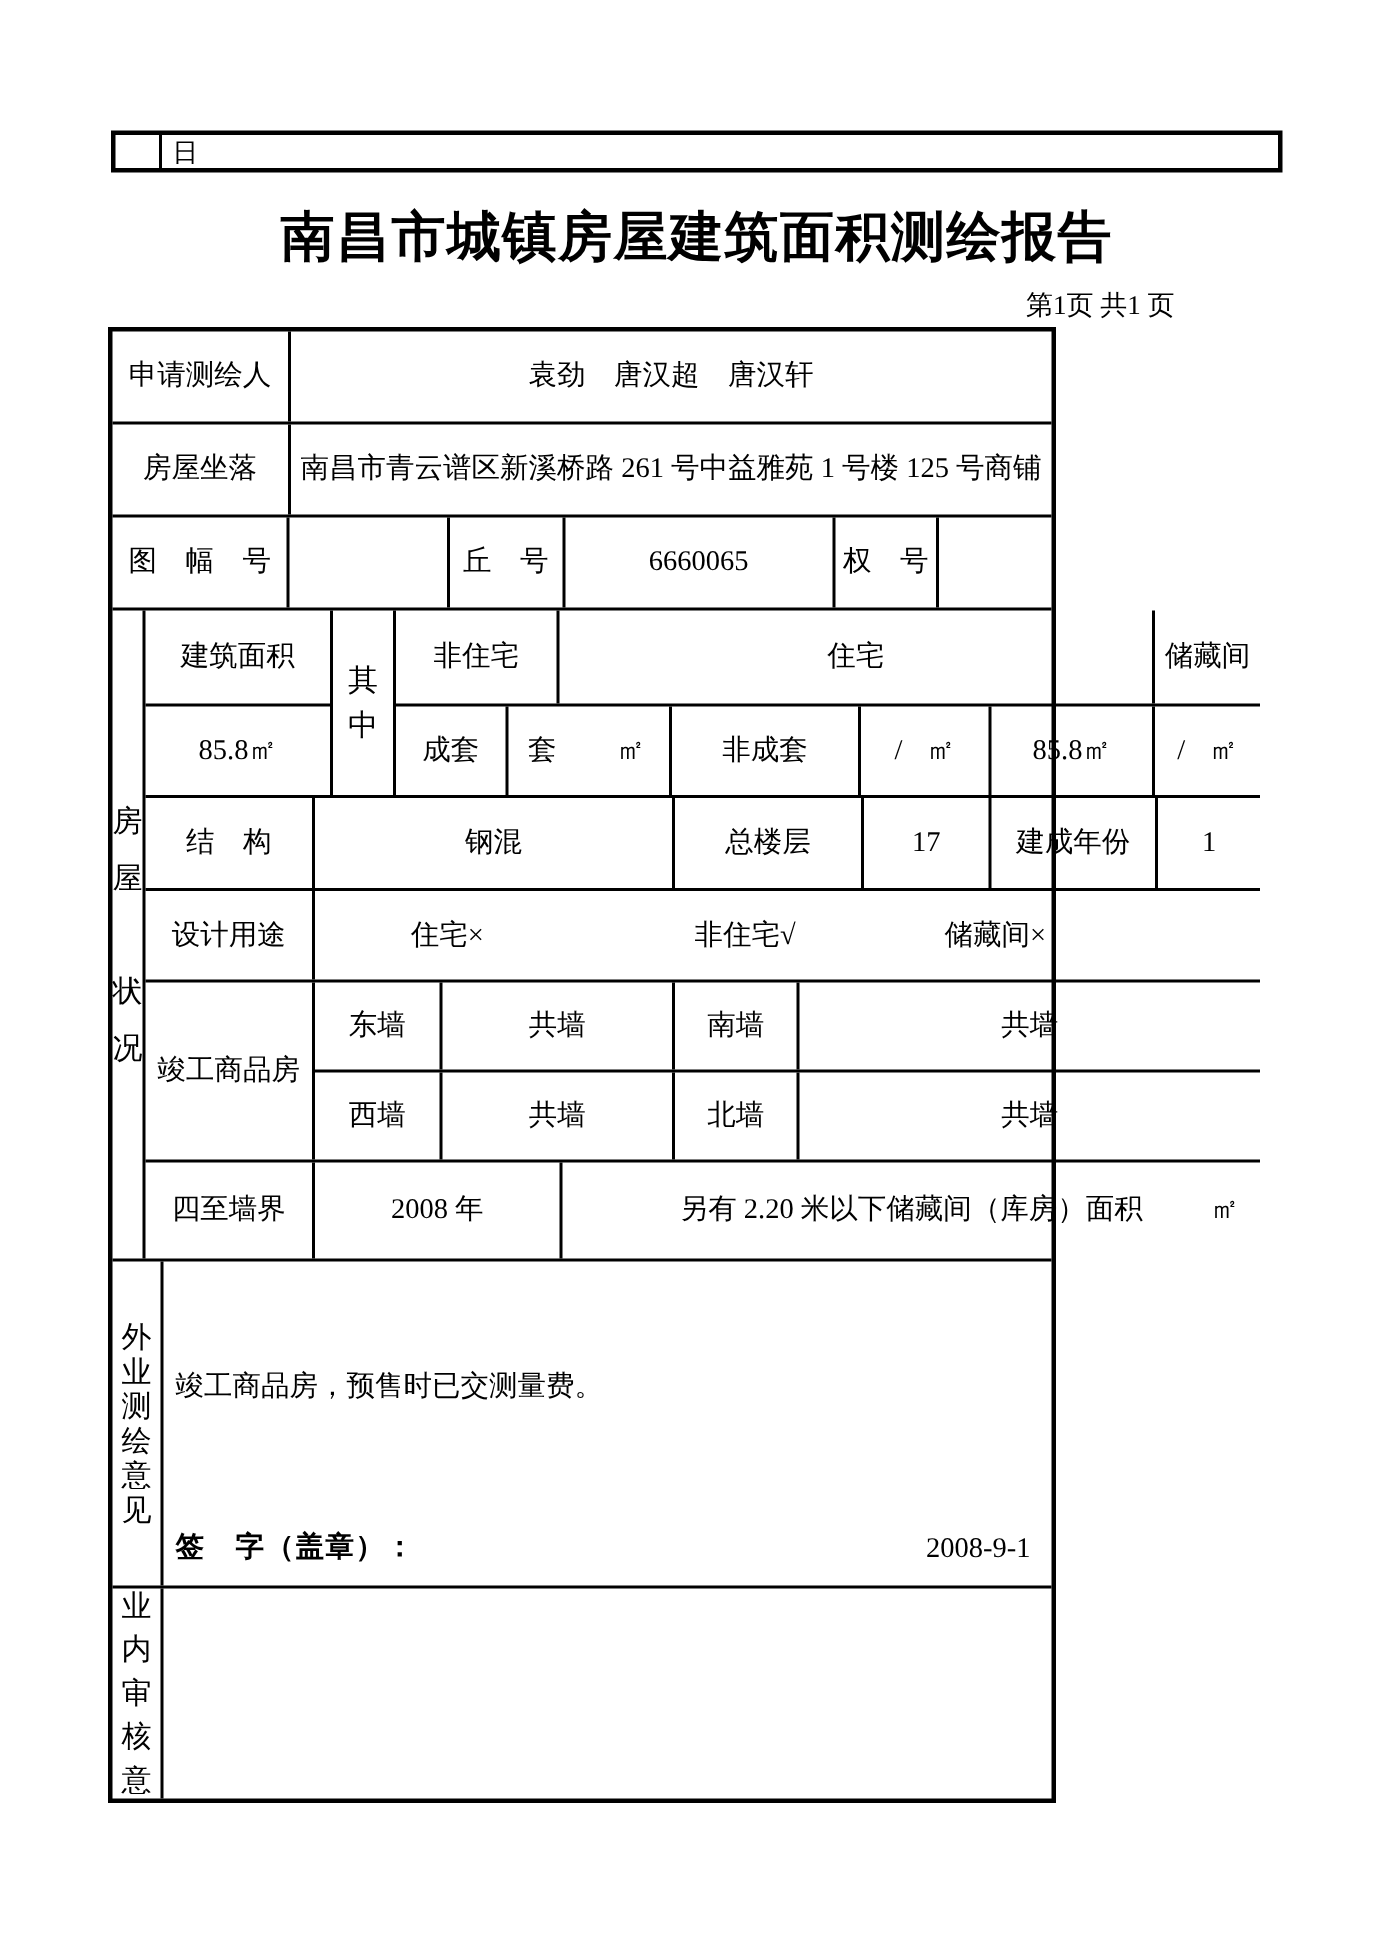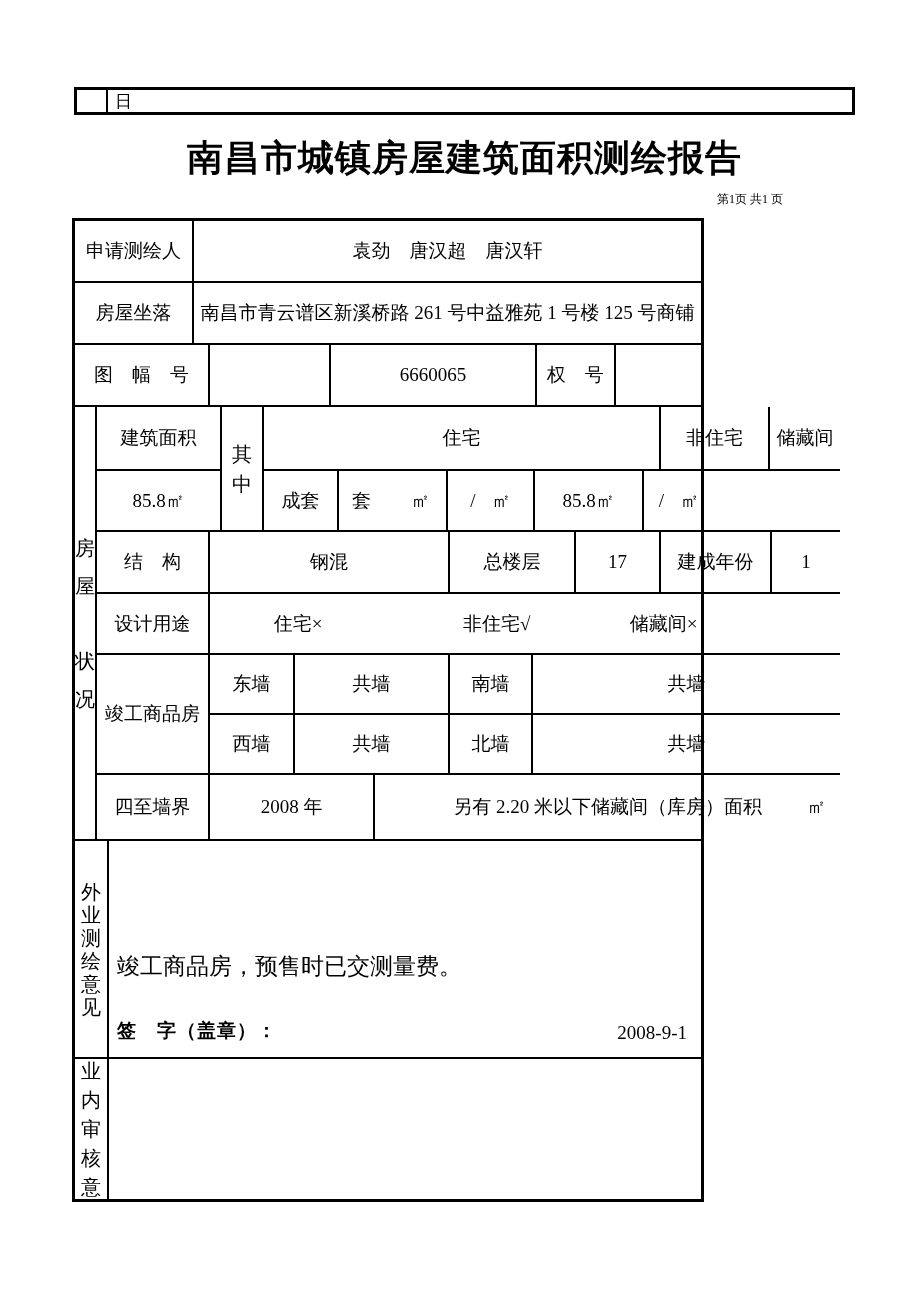--- a/index.html
+++ b/index.html
@@ -12,21 +12,21 @@
   
   .topbox{ position:absolute; left:74px; top:87px; width:781px; height:28px;
     border:3px solid #000; display:flex; }
   .topbox .tb-c1{ width:31px; border-right:2px solid #000; }
   .topbox .tb-c2{ flex:1; display:flex; align-items:center; padding-left:7px;
     font-size:17px; line-height:1; }
   
   .doc-title{ position:absolute; left:74px; top:134px; width:781px;
     text-align:center; font-size:36px; font-weight:700; letter-spacing:1px; }
   .page-info{ position:absolute; left:74px; top:191px; width:781px;
-    text-align:right; padding-right:72px; font-size:12px; }
+    text-align:right; padding-right:72px; font-size:18px; }
   
   .maintable{ position:absolute; left:72px; top:218px; width:632px;
     border:3px solid #000; background:#fff; display:flex; flex-direction:column; }
   .row{ display:flex; border-bottom:2px solid #000; }
   .row.last{ border-bottom:none; }
   .cell{ display:flex; align-items:center; justify-content:center;
     border-right:2px solid #000; font-size:19px; line-height:1.25; text-align:center; }
   .cell.last{ border-right:none; }
   .col{ display:flex; flex-direction:column; }
   .irow{ display:flex; border-bottom:2px solid #000; }
@@ -49,21 +49,21 @@
   .use-cell{ position:relative; }
   .use-cell .use-item{ position:absolute; top:50%; transform:translate(-50%,-50%); white-space:nowrap; }
   .use-item.u1{ left:14%; }
   .use-item.u2{ left:45.5%; }
   .use-item.u3{ left:72%; }
   .note-cell{ position:relative; }
   .note-cell .note-unit{ position:absolute; right:14px; top:50%; transform:translateY(-50%); }
   
   .survey-content{ flex:1; display:flex; flex-direction:column; align-items:flex-start;
     padding:0 14px 12px 8px; border-right:none; }
-  .survey-text{ margin-top:112px; font-size:23px; }
+  .survey-text{ margin-top:72px; font-size:19px; }
   .sign-row{ margin-top:auto; width:100%; display:flex; justify-content:space-between;
     align-items:flex-end; font-size:19px; }
   .sign-label{ font-weight:700; letter-spacing:1px;font-family:Liberation Mono, monospace; }
   .empty-cell{ flex:1; border-right:none; }
 </style>
 </head>
 <body>
 
 <div class="page">
 
@@ -83,20 +83,21 @@
     </div>
 
     <div class="row" style="height:62px">
       <div class="cell" style="width:147px">房屋坐落</div>
       <div class="cell last" style="width:630px">南昌市青云谱区新溪桥路 261 号中益雅苑 1 号楼 125 号商铺</div>
     </div>
 
     <div class="row" style="height:62px">
       <div class="cell" style="width:147px">图　幅　号</div>
       <div class="cell" style="width:132px"></div>
+      <div class="cell" style="width:95px">丘　号</div>
       <div class="cell" style="width:224px">6660065</div>
       <div class="cell" style="width:86px">权　号</div>
       <div class="cell last" style="width:93px"></div>
     </div>
 
     <div class="row" style="height:434px">
       <div class="cell vstack v-status" style="width:34px">
           <span>房</span>
           <span>屋</span>
           <span>状</span>
@@ -108,30 +109,31 @@
           <div class="col" style="width:125px; border-right:2px solid #000">
             <div class="cell last" style="height:64px; border-bottom:2px solid #000">建筑面积</div>
             <div class="cell last" style="flex:1">85.8㎡</div>
           </div>
           <div class="cell vstack v-among" style="width:42px">
               <span>其</span>
               <span>中</span>
             </div>
           <div class="col" style="flex:1">
             <div class="irow" style="height:64px">
+              <div class="cell" style="width:109px">非住宅</div>
               <div class="cell" style="width:397px">住宅</div>
-              <div class="cell" style="width:109px">非住宅</div>
               <div class="cell last" style="width:70px">储藏间</div>
             </div>
             <div class="irow ilast">
               <div class="cell" style="width:75px">成套</div>
               <div class="cell unit-split" style="width:109px">
                 <span>套</span>
                 <span>㎡</span>
               </div>
+              <div class="cell" style="width:126px">非成套</div>
               <div class="cell slash-unit" style="width:87px">
                 <span>/</span>
                 <span>㎡</span>
               </div>
               <div class="cell" style="width:109px">85.8㎡</div>
               <div class="cell last slash-unit" style="width:70px">
                 <span>/</span>
                 <span>㎡</span>
               </div>
             </div>

